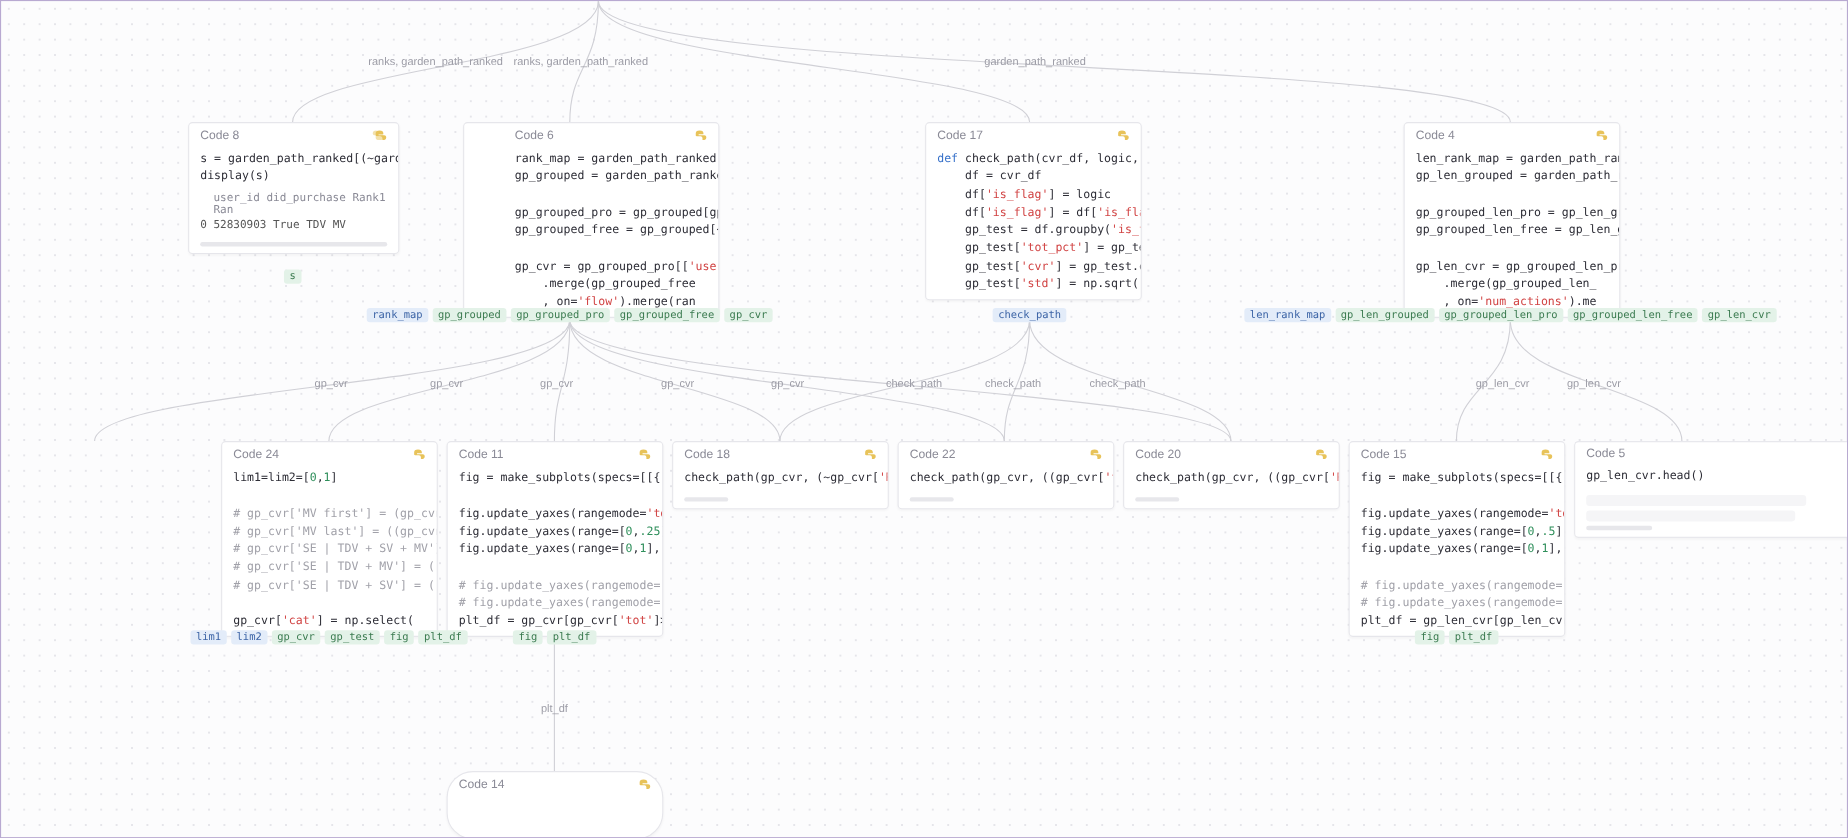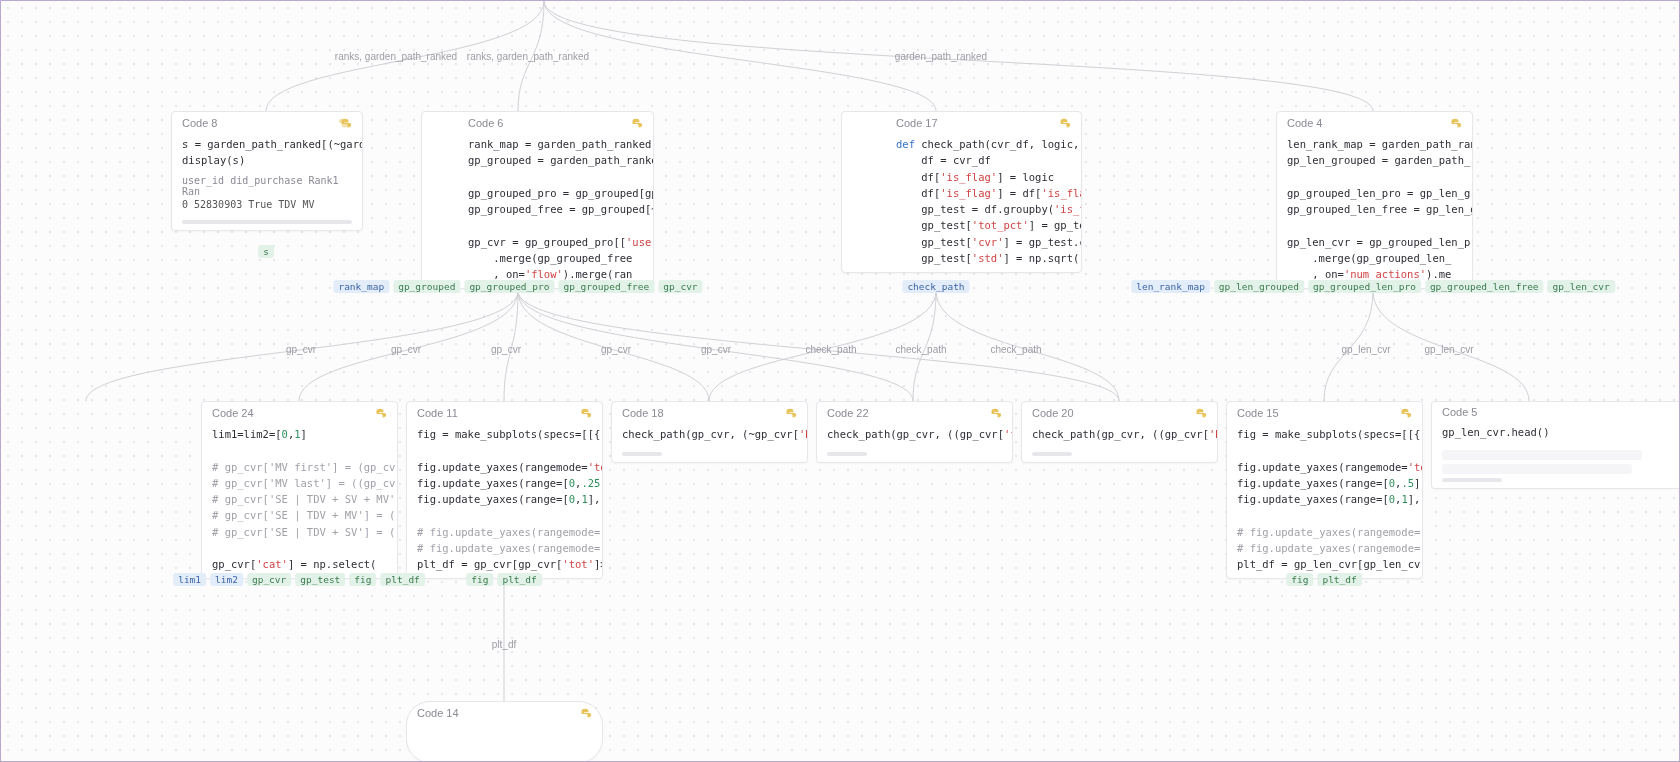--- a/index.html
+++ b/index.html
@@ -13,21 +13,21 @@
 .code-body{font-family:"SFMono-Regular",Consolas,monospace;font-size:10.5px;line-height:1.55;color:#2d2d36;padding:4px 10px 6px 10px;white-space:pre;overflow:hidden;}
 .code-body .k{color:#3670c9;}
 .code-body .s{color:#d14343;}
 .code-body .n{color:#2f8f5b;}
 .code-body .cm{color:#a1a1a9;}
 .outputs{position:absolute;white-space:nowrap;transform:translateX(-50%);}
 .pill{display:inline-block;font-family:monospace;font-size:9.5px;padding:1px 5px;border-radius:3px;margin:0 2px;}
 .pill-b{background:#e3ecf9;color:#3c64a6;}
 .pill-g{background:#e3f2e8;color:#3a7a4f;}
 .table{font-family:monospace;font-size:10px;color:#555;padding:0 10px 6px 10px;}
-.table .hdr{color:#8a8a96;padding-bottom:2px;}
+.table .hdr{color:#8a8a96;padding-bottom:2px;margin-left:12px;}
 .hbar{height:4px;background:#e7e7eb;border-radius:2px;margin:4px 10px 6px 10px;}
 .hbar-short{width:40px;}
 .placeholder{background:#f5f5f7;border-radius:3px;height:10px;margin:4px 10px;}
 .icon-py{width:14px;height:14px;}
 </style>
 </head>
 <body>
 
 <div class="canvas">
 
@@ -96,21 +96,21 @@
 <span>gp_grouped = garden_path_ranked</span>
 
 <span>gp_grouped_pro = gp_grouped[gp_</span>
 <span>gp_grouped_free = gp_grouped[~g</span>
 
 <span>gp_cvr = gp_grouped_pro[[</span><span class="s">'user_</span>
 <span>    .merge(gp_grouped_free</span>
 <span>    , on=</span><span class="s">'flow'</span><span>).merge(ran</span></div>
 </div>
 
-<div class="node" style="left:840px;top:110px;width:195px;padding-left:44px;">
+<div class="node" style="left:840px;top:110px;width:195px;">
   <div class="node-head">
         <span>Code 17</span>
     <svg class="icon-py" viewBox="0 0 16 16">
           <path fill="#e8c35a" d="M4 6c0-2 1-3 4-3s4 1 4 3v1H7v1h6c1 0 2 1 2 2 0 2-1 3-4 3v-2c0-1-1-2-2-2H5c-1 0-1-1-1-1V6z"></path>
         </svg>
       </div>
   <div class="code-body"><span class="k">def</span><span> check_path(cvr_df, logic, t</span>
 <span>    df = cvr_df</span>
 <span>    df[</span><span class="s">'is_flag'</span><span>] = logic</span>
 <span>    df[</span><span class="s">'is_flag'</span><span>] = df[</span><span class="s">'is_flag</span>

